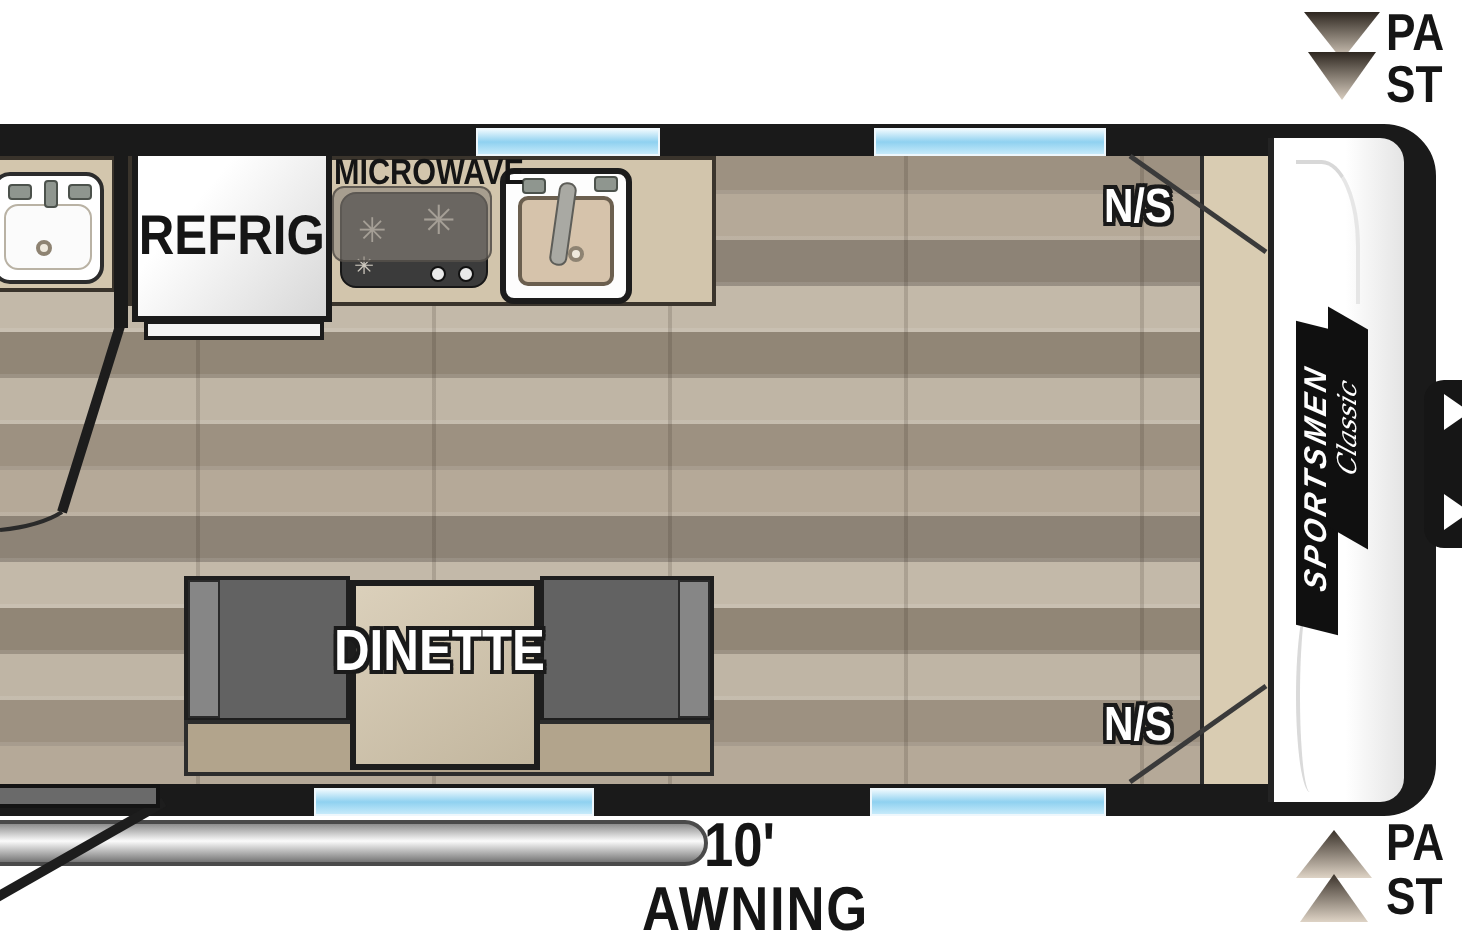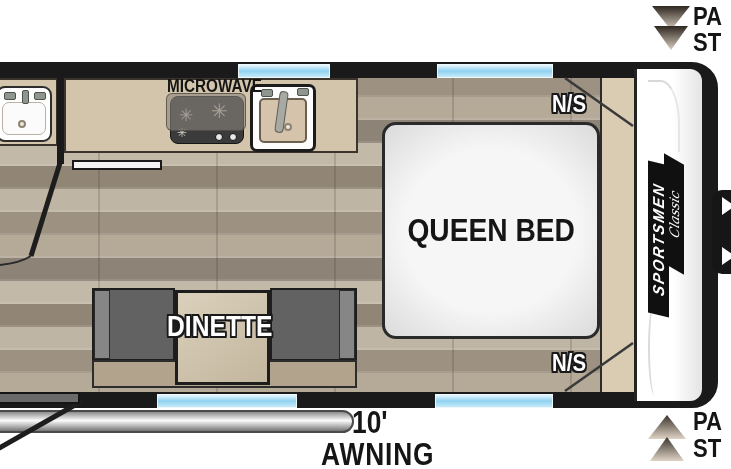--- a/index.html
+++ b/index.html
@@ -162,43 +162,43 @@
   <div class="abs bath-sink">
     <div class="bath-basin"></div>
     <div class="abs handle" style="left:6px;top:4px;"></div>
     <div class="abs handle" style="left:36px;top:4px;"></div>
     <div class="abs" style="left:24px;top:2px;width:5px;height:12px;background:#8f968f;border:1px solid #4c524c;border-radius:2px;"></div>
     <div class="abs drain" style="left:20px;top:32px;"></div>
   </div>
   <div class="abs bath-wall"></div>
 
   <div class="abs counter"></div>
+  <div class="abs fridge">
+    <span class="lbl cond-c" style="font-size:28px;">REFRIG</span>
+  </div>
   <div class="abs fridge-vent"></div>
 
   <div class="abs stove">
     <span class="abs burner" style="left:8px;top:10px;font-size:17px;">✳</span>
     <span class="abs burner" style="left:40px;top:4px;font-size:20px;">✳</span>
     <span class="abs burner" style="left:6px;top:30px;font-size:12px;">✳</span>
     <div class="abs knob" style="left:44px;top:36px;"></div>
     <div class="abs knob" style="left:58px;top:36px;"></div>
   </div>
   <div class="abs micro-overlay"></div>
   <span class="abs lbl cond" style="left:167px;top:76px;font-size:18px;">MICROWAVE</span>
 
   <div class="abs ksink">
     <div class="kbasin"></div>
     <div class="faucet-bar"></div>
     <div class="abs handle" style="left:8px;top:2px;"></div>
     <div class="abs handle" style="left:44px;top:1px;"></div>
     <div class="abs drain" style="left:31px;top:36px;"></div>
   </div>
 
-  <div class="abs bed">
-    <span class="lbl cond-c" style="font-size:32px;">QUEEN BED</span>
-  </div>
   <span class="abs outlined cond" style="left:552px;top:90px;font-size:24px;">N/S</span>
   <span class="abs outlined cond" style="left:552px;top:349px;font-size:24px;">N/S</span>
 
   <div class="abs bench" style="left:92px;width:83px;">
     <div class="bench-back" style="left:0;"></div>
   </div>
   <div class="abs bench" style="left:270px;width:87px;">
     <div class="bench-back" style="right:0;"></div>
   </div>
   <div class="abs platform"></div>

